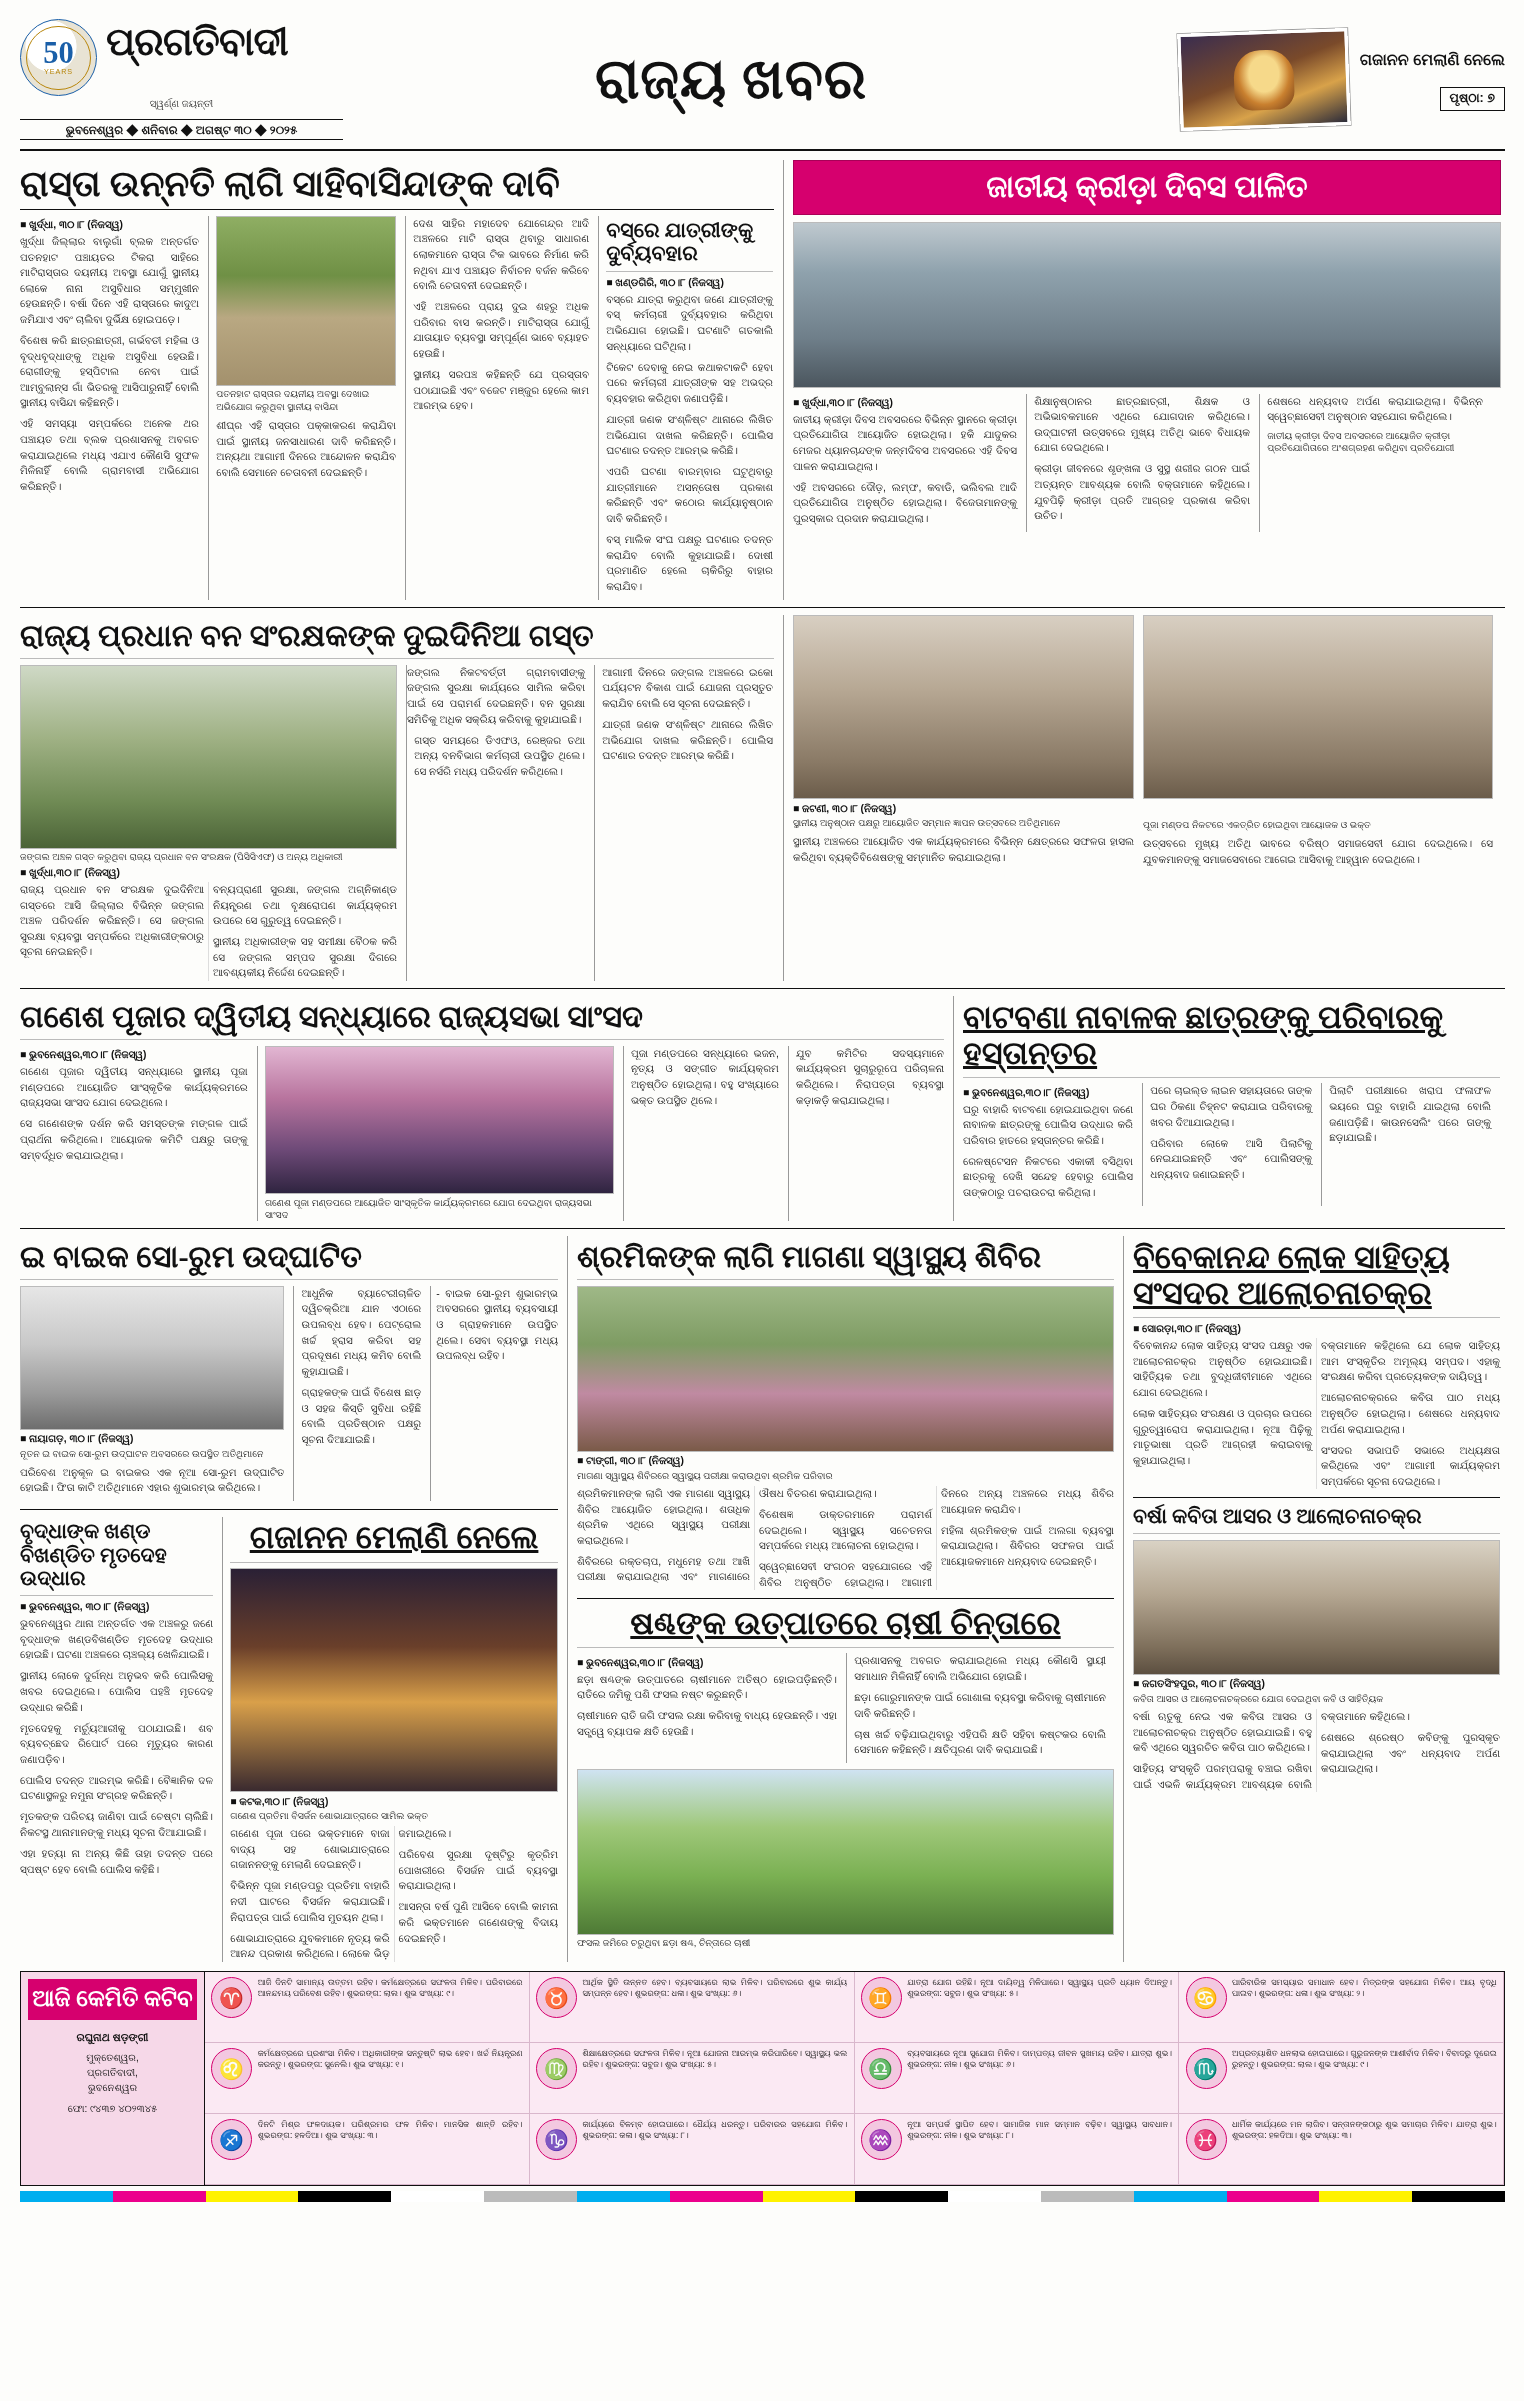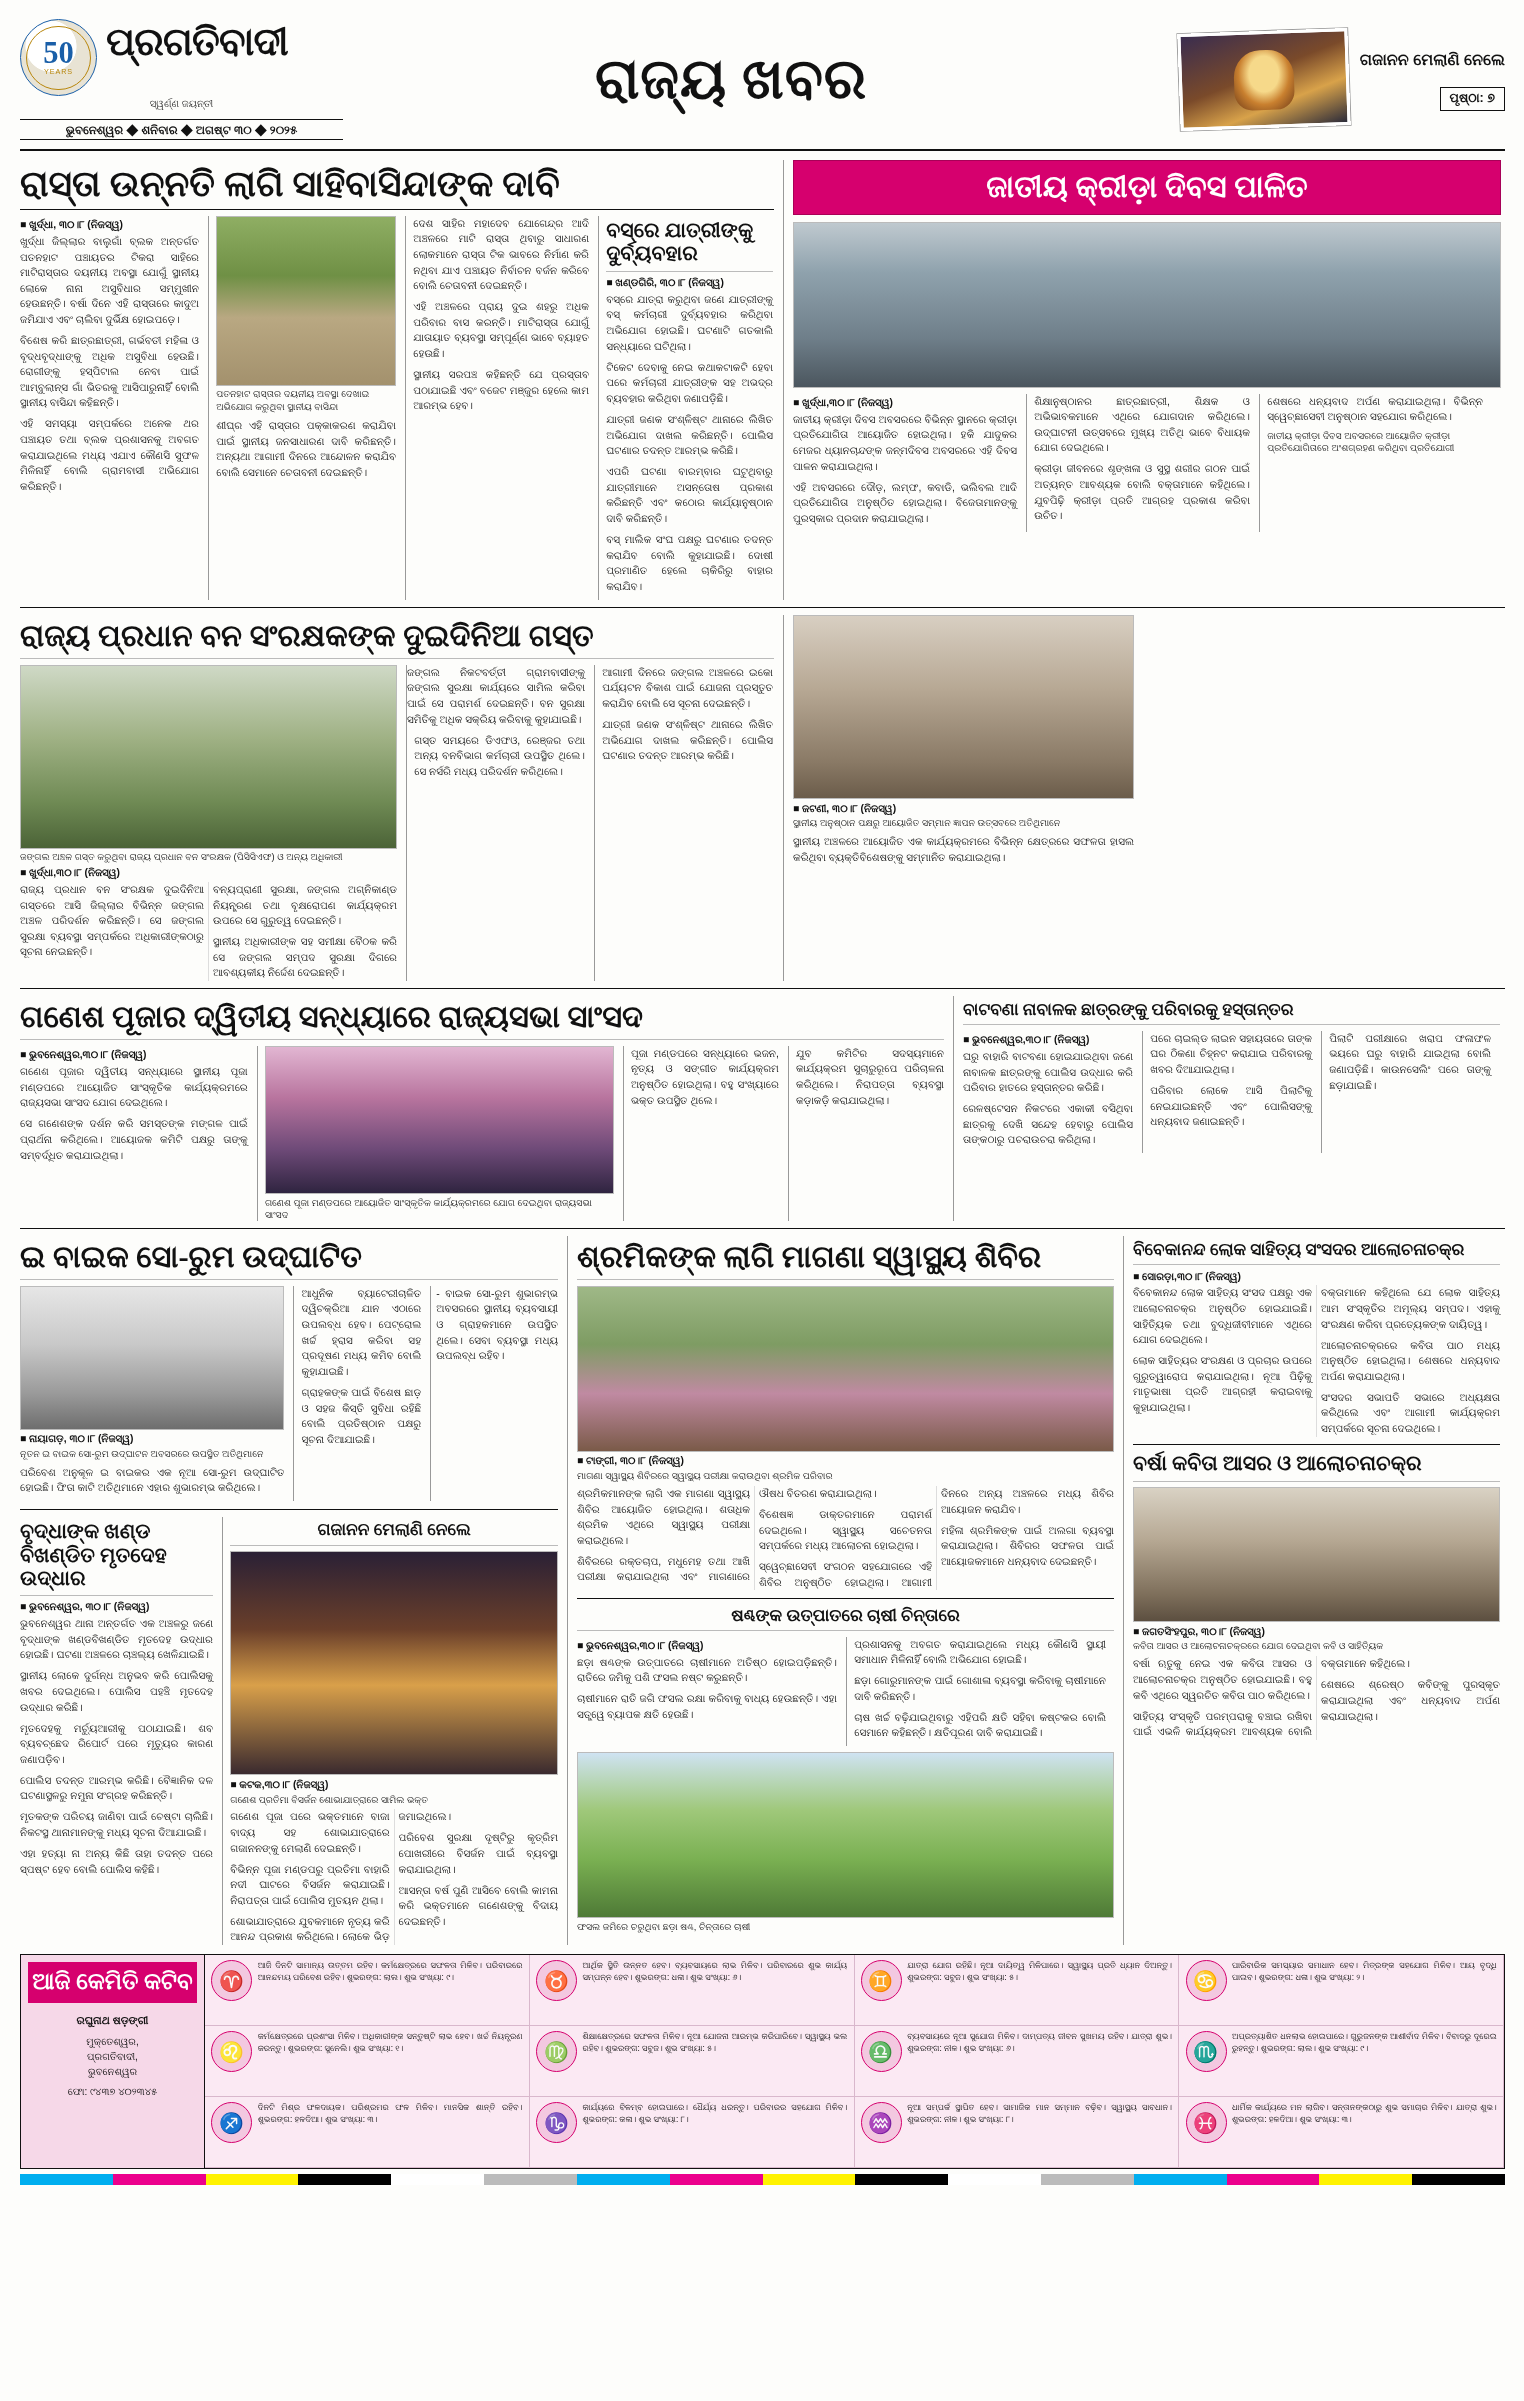--- a/index.html
+++ b/index.html
@@ -83,21 +83,21 @@
   .hrule { border-top: 0.9px solid #111; margin: 7.2px 0; }
   .hrule-thin { border-top: 0.9px solid #bbb; margin: 5.4px 0; }
 
   h2.head {
     font-family: "Liberation Serif", serif;
     font-weight: bold; color:#111; margin:3.6px 0 5.4px 0;
     line-height: 1.12;
   }
   .h-xl { font-size: 36px; }
   .h-lg { font-size: 30.5px; }
-  .h-md { font-size: 17px; }
+  .h-md { font-size: 32px; text-decoration: underline; }
   .h-sm { font-size: 20.6px; }
 
   .headbox-magenta {
     background:#d6006e; color:#fff; text-align:center;
     font-family:"Liberation Serif", serif; font-weight:bold;
     font-size: 30.5px; padding: 9px 5.4px; border:1.8px solid #a80057;
   }
 
   .byline { font-size: 10.3px; font-weight:bold; margin: 3.6px 0 2.7px 0; }
   .byline::before { content:"■ "; color:#111; }
@@ -274,20 +274,25 @@
         </div>
       </div>
 
       <div style="width:718px;" class="vrule">
         <div style="padding-left:9px;display:flex;gap:9px;">
           <div style="width:341px;">
             <div class="photo ph-indoor" style="height:184px;"></div>
             <div class="byline">ଜଟଣୀ, ୩୦।୮ (ନିଜସ୍ୱ)</div>
             <div class="cap">ସ୍ଥାନୀୟ ଅନୁଷ୍ଠାନ ପକ୍ଷରୁ ଆୟୋଜିତ ସମ୍ମାନ ଜ୍ଞାପନ ଉତ୍ସବରେ ଅତିଥିମାନେ</div>
             <p class="body" style="margin-top:4.5px;">ସ୍ଥାନୀୟ ଅଞ୍ଚଳରେ ଆୟୋଜିତ ଏକ କାର୍ଯ୍ୟକ୍ରମରେ ବିଭିନ୍ନ କ୍ଷେତ୍ରରେ ସଫଳତା ହାସଲ କରିଥିବା ବ୍ୟକ୍ତିବିଶେଷଙ୍କୁ ସମ୍ମାନିତ କରାଯାଇଥିଲା।</p>
+          </div>
+          <div style="width:350px;">
+            <div class="photo ph-indoor" style="height:184px;"></div>
+            <div class="cap" style="margin-top:20px;">ପୂଜା ମଣ୍ଡପ ନିକଟରେ ଏକତ୍ରିତ ହୋଇଥିବା ଆୟୋଜକ ଓ ଭକ୍ତ</div>
+            <p class="body" style="margin-top:4.5px;">ଉତ୍ସବରେ ମୁଖ୍ୟ ଅତିଥି ଭାବରେ ବରିଷ୍ଠ ସମାଜସେବୀ ଯୋଗ ଦେଇଥିଲେ। ସେ ଯୁବକମାନଙ୍କୁ ସମାଜସେବାରେ ଆଗେଇ ଆସିବାକୁ ଆହ୍ୱାନ ଦେଇଥିଲେ।</p>
           </div>
         </div>
       </div>
     </div>
 
     <div class="hrule"></div>
 
     <div class="row">
       <div style="width:924px;">
         <h2 class="head h-lg">ଗଣେଶ ପୂଜାର ଦ୍ୱିତୀୟ ସନ୍ଧ୍ୟାରେ ରାଜ୍ୟସଭା ସାଂସଦ</h2>

